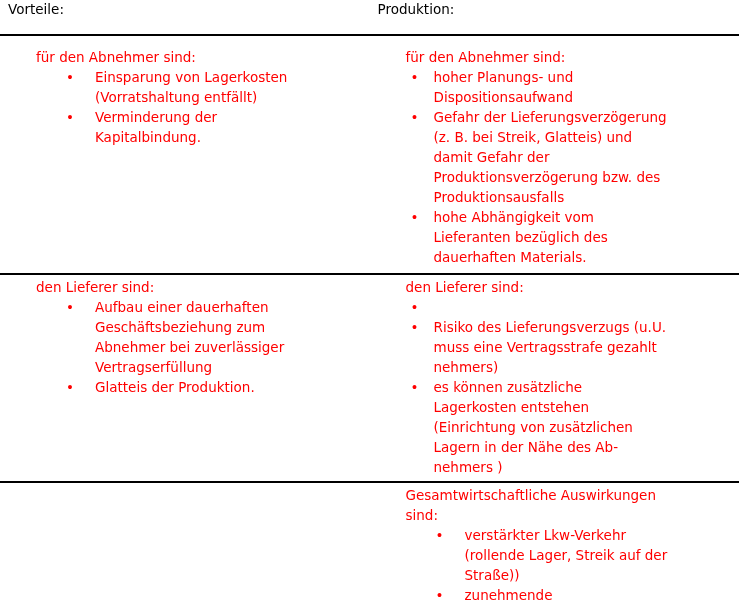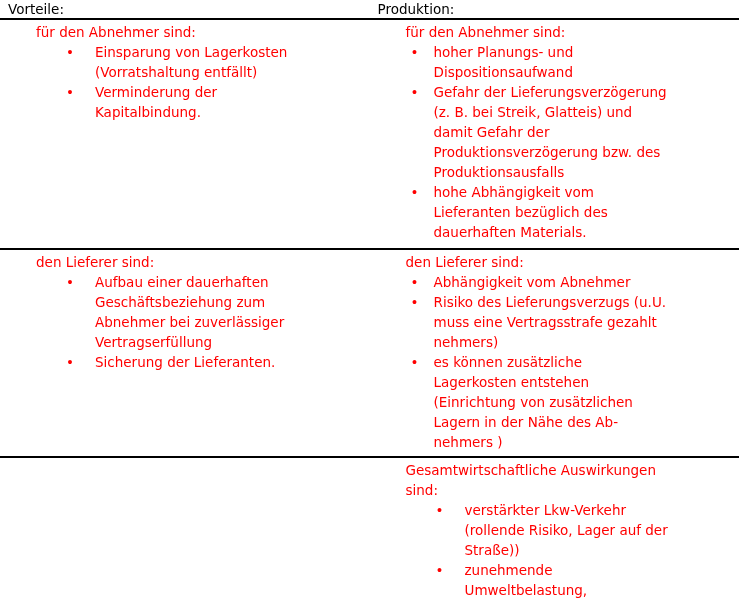--- a/index.html
+++ b/index.html
@@ -7,23 +7,23 @@
   body { font-family:"DejaVu Sans","Liberation Sans",sans-serif; }
   .page {
     position:relative; width:739px; height:603px; background:#fff;
     overflow:hidden; font-size:13.5px; line-height:20px; color:#000;
   }
   .t-row {
     display:grid; grid-template-columns:369.5px 369.5px;
     border-bottom:2px solid #000;
   }
   .t-row.last { border-bottom:none; }
-  .header-row { height:20px; }
+  .header-row { height:36px; }
   .header-cell { padding:1px 0 0 8px; line-height:17px; color:#000; }
-  .row-1 { min-height:230px; }
+  .row-1 { min-height:230px;margin-top:9px; }
   .row-2 { min-height:203px; }
   .row-3 { min-height:150px; }
   .cell { padding:2px 4px 4px 8px; }
   .section-title { color:#ff0000; margin-left:28px; white-space:pre-line; }
   .item { display:flex; color:#ff0000; }
   .glyph { flex:none; }
   .text { white-space:pre-line; }
   .bullets.deep .item { margin-left:58px; }
   .bullets.deep .glyph { width:29px; }
   .bullets.shallow .item { margin-left:33px; }
@@ -87,30 +87,29 @@
       <div class="bullets deep">
         <div class="item">
           <span class="glyph">•</span>
           <span class="text">Aufbau einer dauerhaften
 Geschäftsbeziehung zum
 Abnehmer bei zuverlässiger
 Vertragserfüllung</span>
         </div>
         <div class="item">
           <span class="glyph">•</span>
-          <span class="text">Sicherung der Lieferanten.</span>
+          <span class="text">Glatteis der Produktion.</span>
         </div>
       </div>
     </div>
     <div class="cell">
       <div class="section-title">den Lieferer sind:</div>
       <div class="bullets shallow">
         <div class="item">
           <span class="glyph">•</span>
-          <span class="text">Abhängigkeit vom Abnehmer</span>
         </div>
         <div class="item">
           <span class="glyph">•</span>
           <span class="text">Risiko des Lieferungsverzugs (u.U.
 muss eine Vertragsstrafe gezahlt
 nehmers)</span>
         </div>
         <div class="item">
           <span class="glyph">•</span>
           <span class="text">es können zusätzliche
@@ -125,21 +124,21 @@
 
   <div class="t-row row-3 last">
     <div class="cell"></div>
     <div class="cell">
       <div class="section-title">Gesamtwirtschaftliche Auswirkungen
 sind:</div>
       <div class="bullets deep">
         <div class="item">
           <span class="glyph">•</span>
           <span class="text">verstärkter Lkw-Verkehr
-(rollende Risiko, Lager auf der
+(rollende Lager, Streik auf der
 Straße))</span>
         </div>
         <div class="item">
           <span class="glyph">•</span>
           <span class="text">zunehmende
 Umweltbelastung,</span>
         </div>
       </div>
     </div>
   </div>

